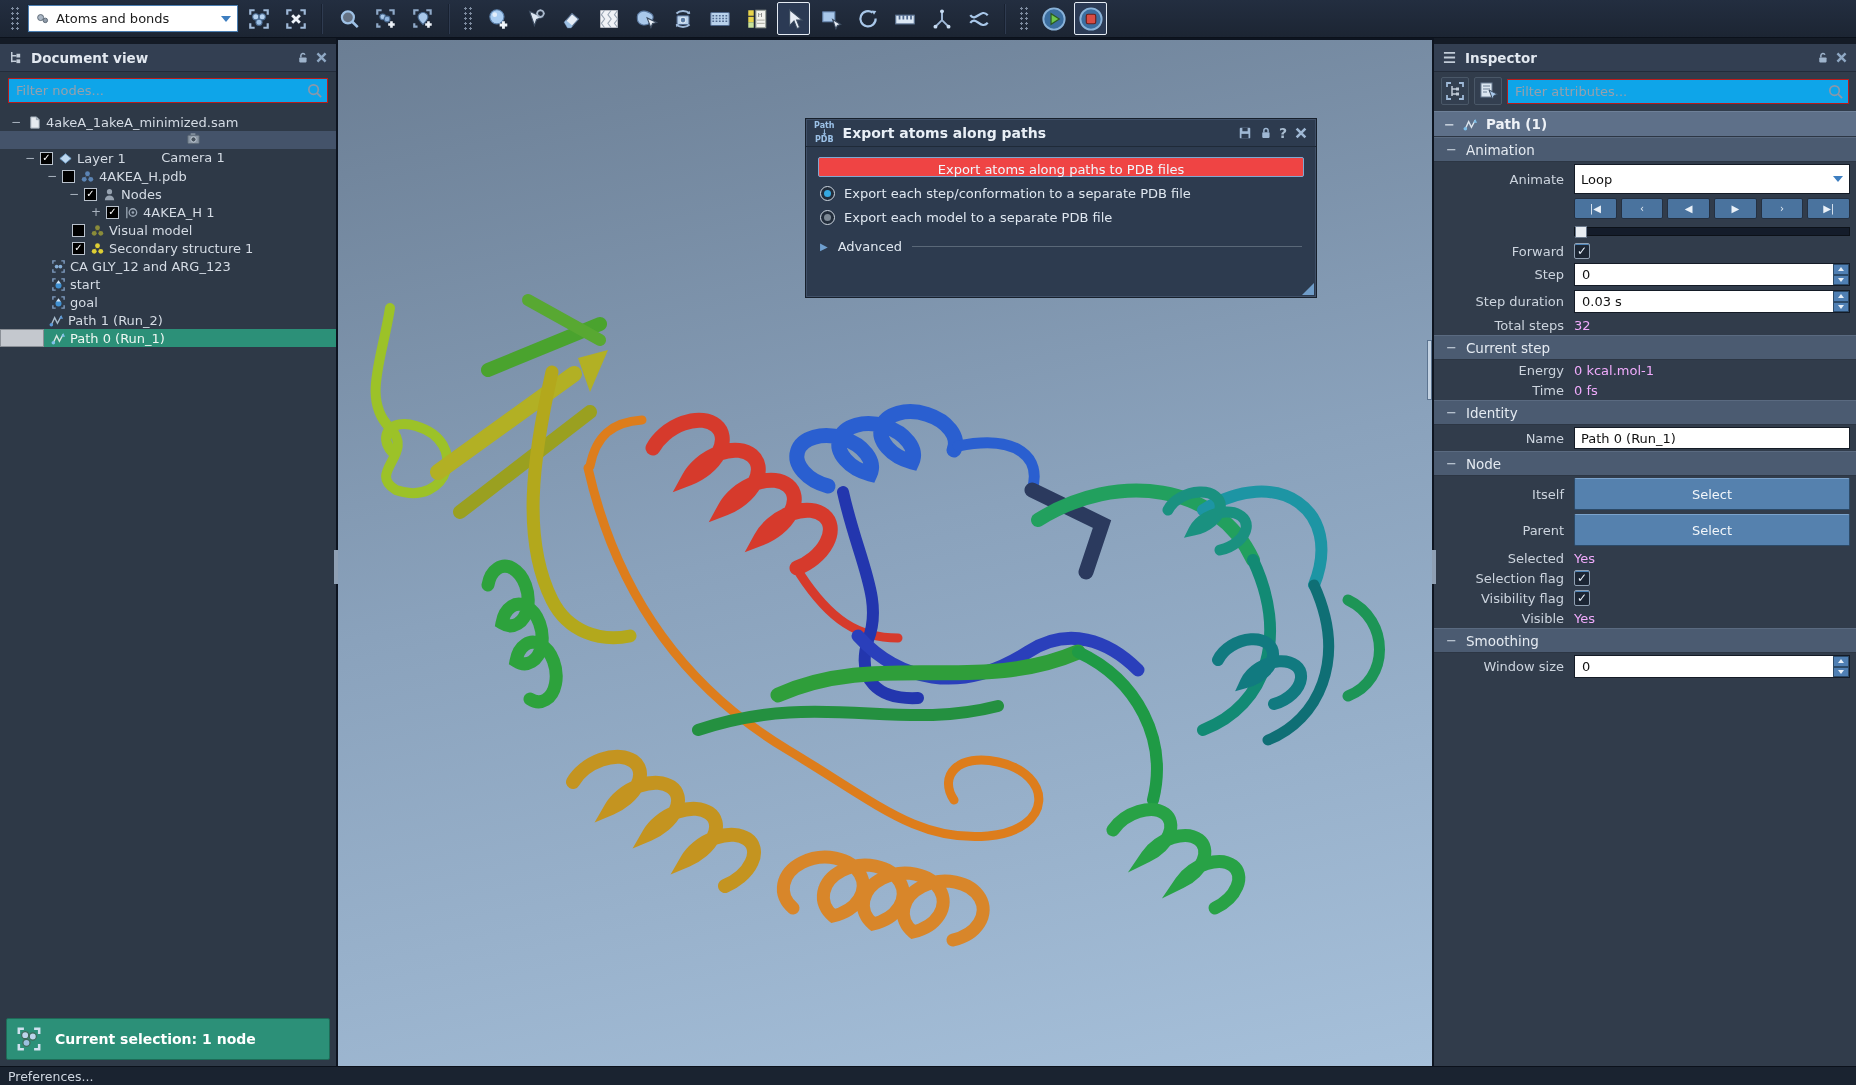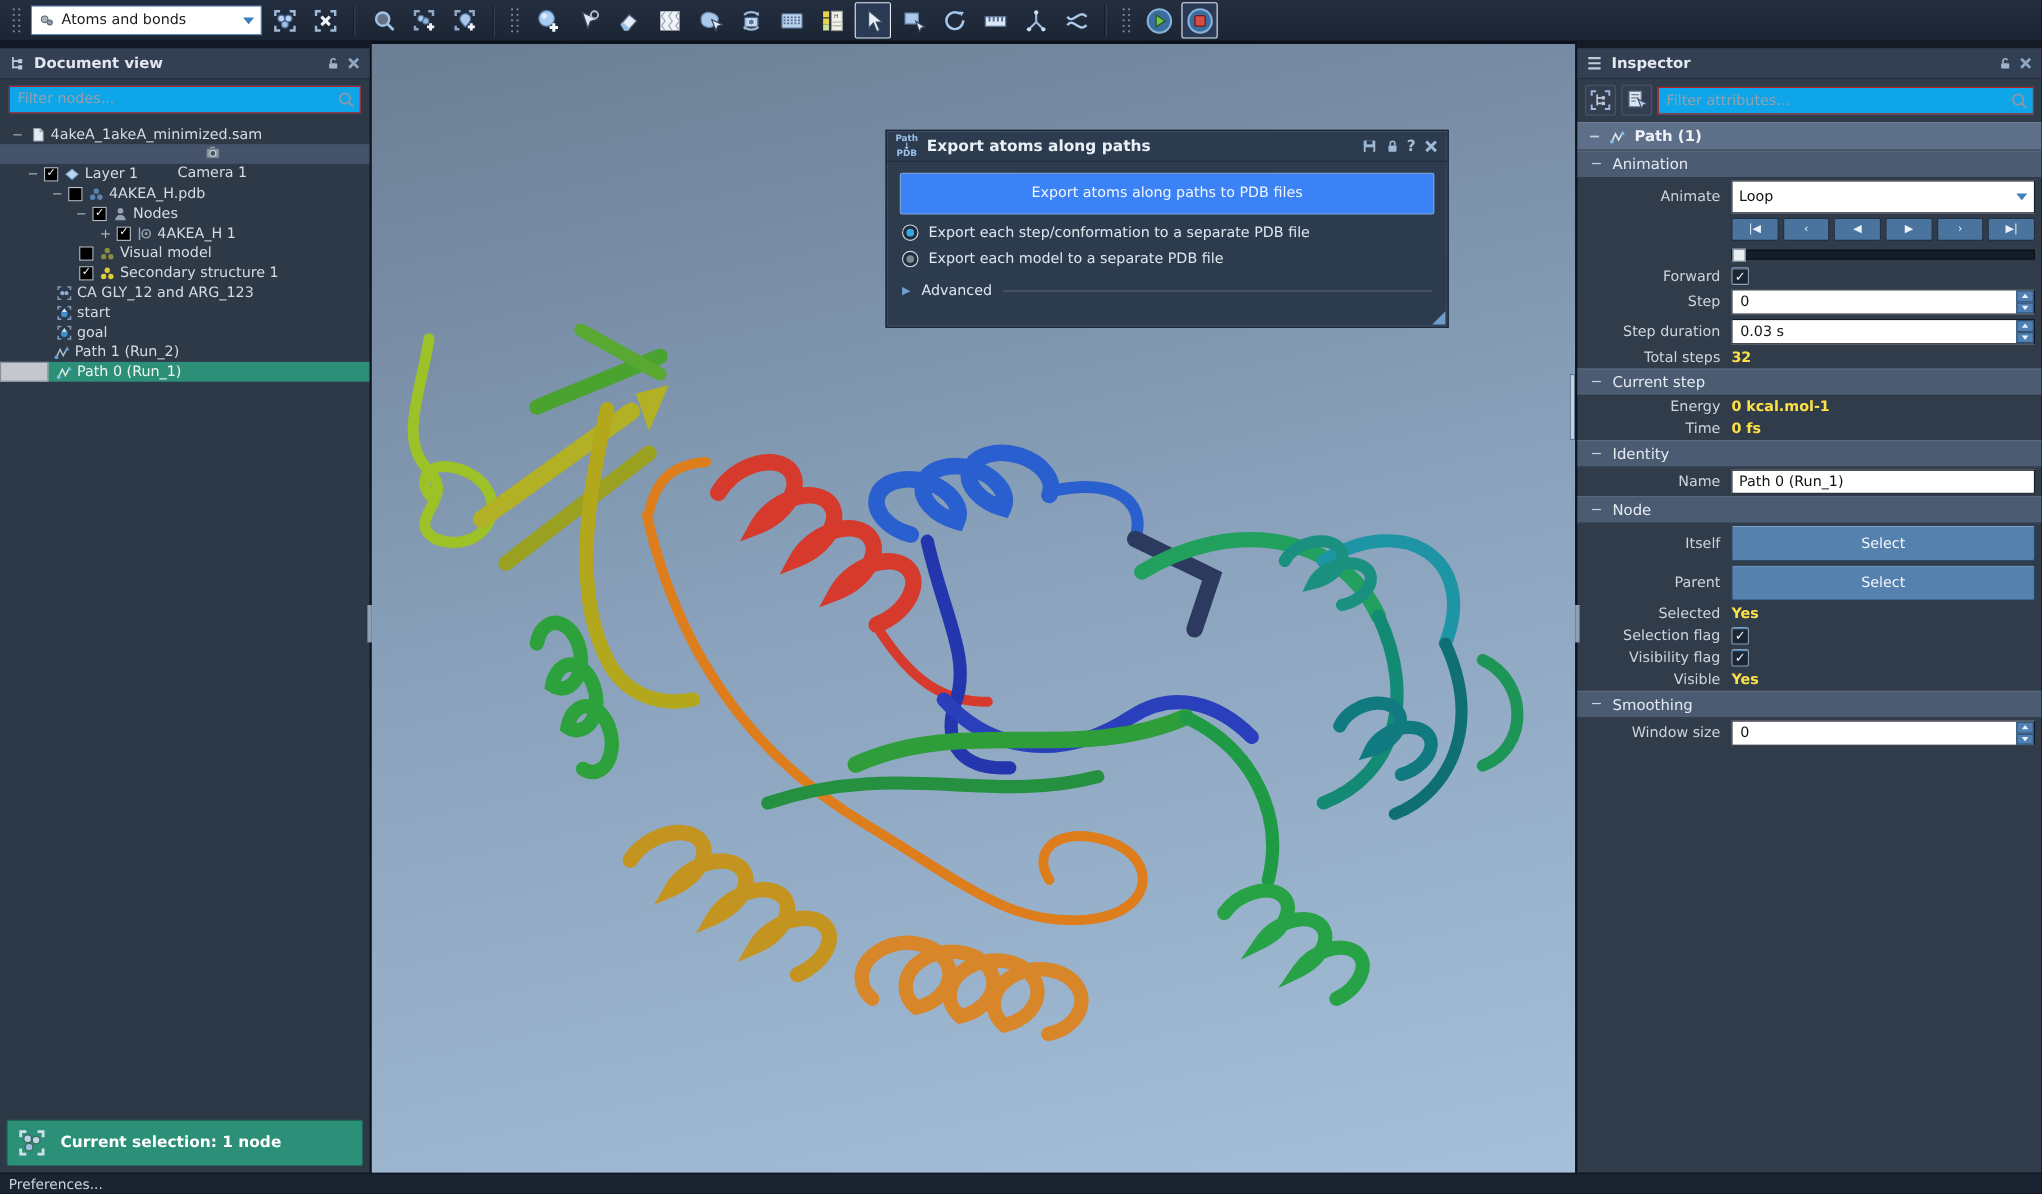--- a/index.html
+++ b/index.html
@@ -59,21 +59,21 @@
   .viewport svg.protein { position:absolute; left:0; top:0; }
   .vp-scroll { position:absolute; right:0; top:300px; width:5px; height:60px; background:#c3d2e2; border:1px solid #5c7490; }
 
   
   .dialog { position:absolute; left:467px; top:78px; width:512px; height:180px; background:#2d3b4f;
             border:1px solid #17202c; box-shadow:0 0 0 1px #405068 inset; }
   .dlg-title { height:28px; display:flex; align-items:center; gap:8px; padding:0 8px; border-bottom:1px solid #1f2a38; }
   .dlg-badge { display:flex; flex-direction:column; align-items:center; line-height:7px; color:#9cc2e8; font-size:8px; font-weight:bold; }
   .dlg-title .ttl { flex:1; font-weight:bold; font-size:14px; color:#e9eff6; }
   .dlg-title .ticons { display:flex; gap:7px; align-items:center; color:#a9bcd0; font-weight:bold; }
-  .dlg-btn { display:block; width:calc(100% - 24px); margin:10px 12px 8px 12px; height:38px; background:#3b82f6;
+  .dlg-btn { display:block; width:calc(100% - 24px); margin:10px 12px 8px 12px; height:20px; background:#ef4444;
              border:1px solid #80a8d0; border-radius:2px; color:#f0f6fc; font-size:13px; font-family:inherit; text-align:center; line-height:24px; }
   .radio-row { display:flex; align-items:center; gap:9px; margin:9px 0 0 14px; }
   .radio { width:15px; height:15px; border-radius:50%; border:1px solid #cdd6e0; background:#222d3b; position:relative; }
   .radio.sel::after { content:''; position:absolute; left:3px; top:3px; width:7px; height:7px; border-radius:50%; background:#35a8e0; }
   .radio.unsel::after { content:''; position:absolute; left:3px; top:3px; width:7px; height:7px; border-radius:50%; background:#7c8894; }
   .radio-lbl { font-size:13px; color:#dfe7f0; }
   .advanced-row { display:flex; align-items:center; gap:10px; margin:14px 14px 0 14px; }
   .adv-arrow { color:#6fa0d0; font-size:10px; }
   .adv-lbl { font-size:13px; color:#dfe7f0; }
   .adv-line { flex:1; height:1px; background:#5a6878; }
@@ -88,21 +88,21 @@
 
   .sec-path { height:26px; background:#5e7089; display:flex; align-items:center; gap:8px; padding:0 10px;
               font-weight:bold; color:#eef2f7; font-size:13.5px; border-top:1px solid #6e8098; border-bottom:1px solid #2c3644; }
   .sec-hdr { height:25px; background:#4b5b71; display:flex; align-items:center; gap:9px; padding:0 12px;
              color:#e4eaf1; font-size:13.5px; border-bottom:1px solid #2c3644; border-top:1px solid #5a6a80; }
   .collapse-glyph { color:#c8d2dd; font-size:13px; }
 
   .irow { display:flex; align-items:center; min-height:20px; padding:2px 6px 2px 0; }
   .ilabel { width:140px; text-align:right; padding-right:10px; color:#ccd4de; font-size:13px; flex:none; }
   .ifield { flex:1; display:flex; align-items:center; }
-  .ivalue { color:#fde047; font-size:13px;font-weight:bold; }
+  .ivalue { color:#f0abfc; font-size:13px; }
 
   .combo { flex:1; height:22px; background:#fff; border:1px solid #141b26; display:flex; align-items:center; padding:14px 6px; color:#111; }
   .combo .cv { flex:1; font-size:13px; }
 
   .pb-row { display:flex; gap:4px; flex:1; }
   .pb-btn { flex:1; height:21px; background:#4a739e; border:1px solid #243041; border-radius:2px; color:#eaf1f8;
             font-size:10px; text-align:center; line-height:19px; font-family:inherit; }
 
   .slider { flex:1; height:9px; background:#141c2a; border:1px solid #0c1118; position:relative; }
   .slider .handle { position:absolute; left:0; top:-2px; width:12px; height:12px; background:#e8edf2; border:1px solid #6c7a8c; }

